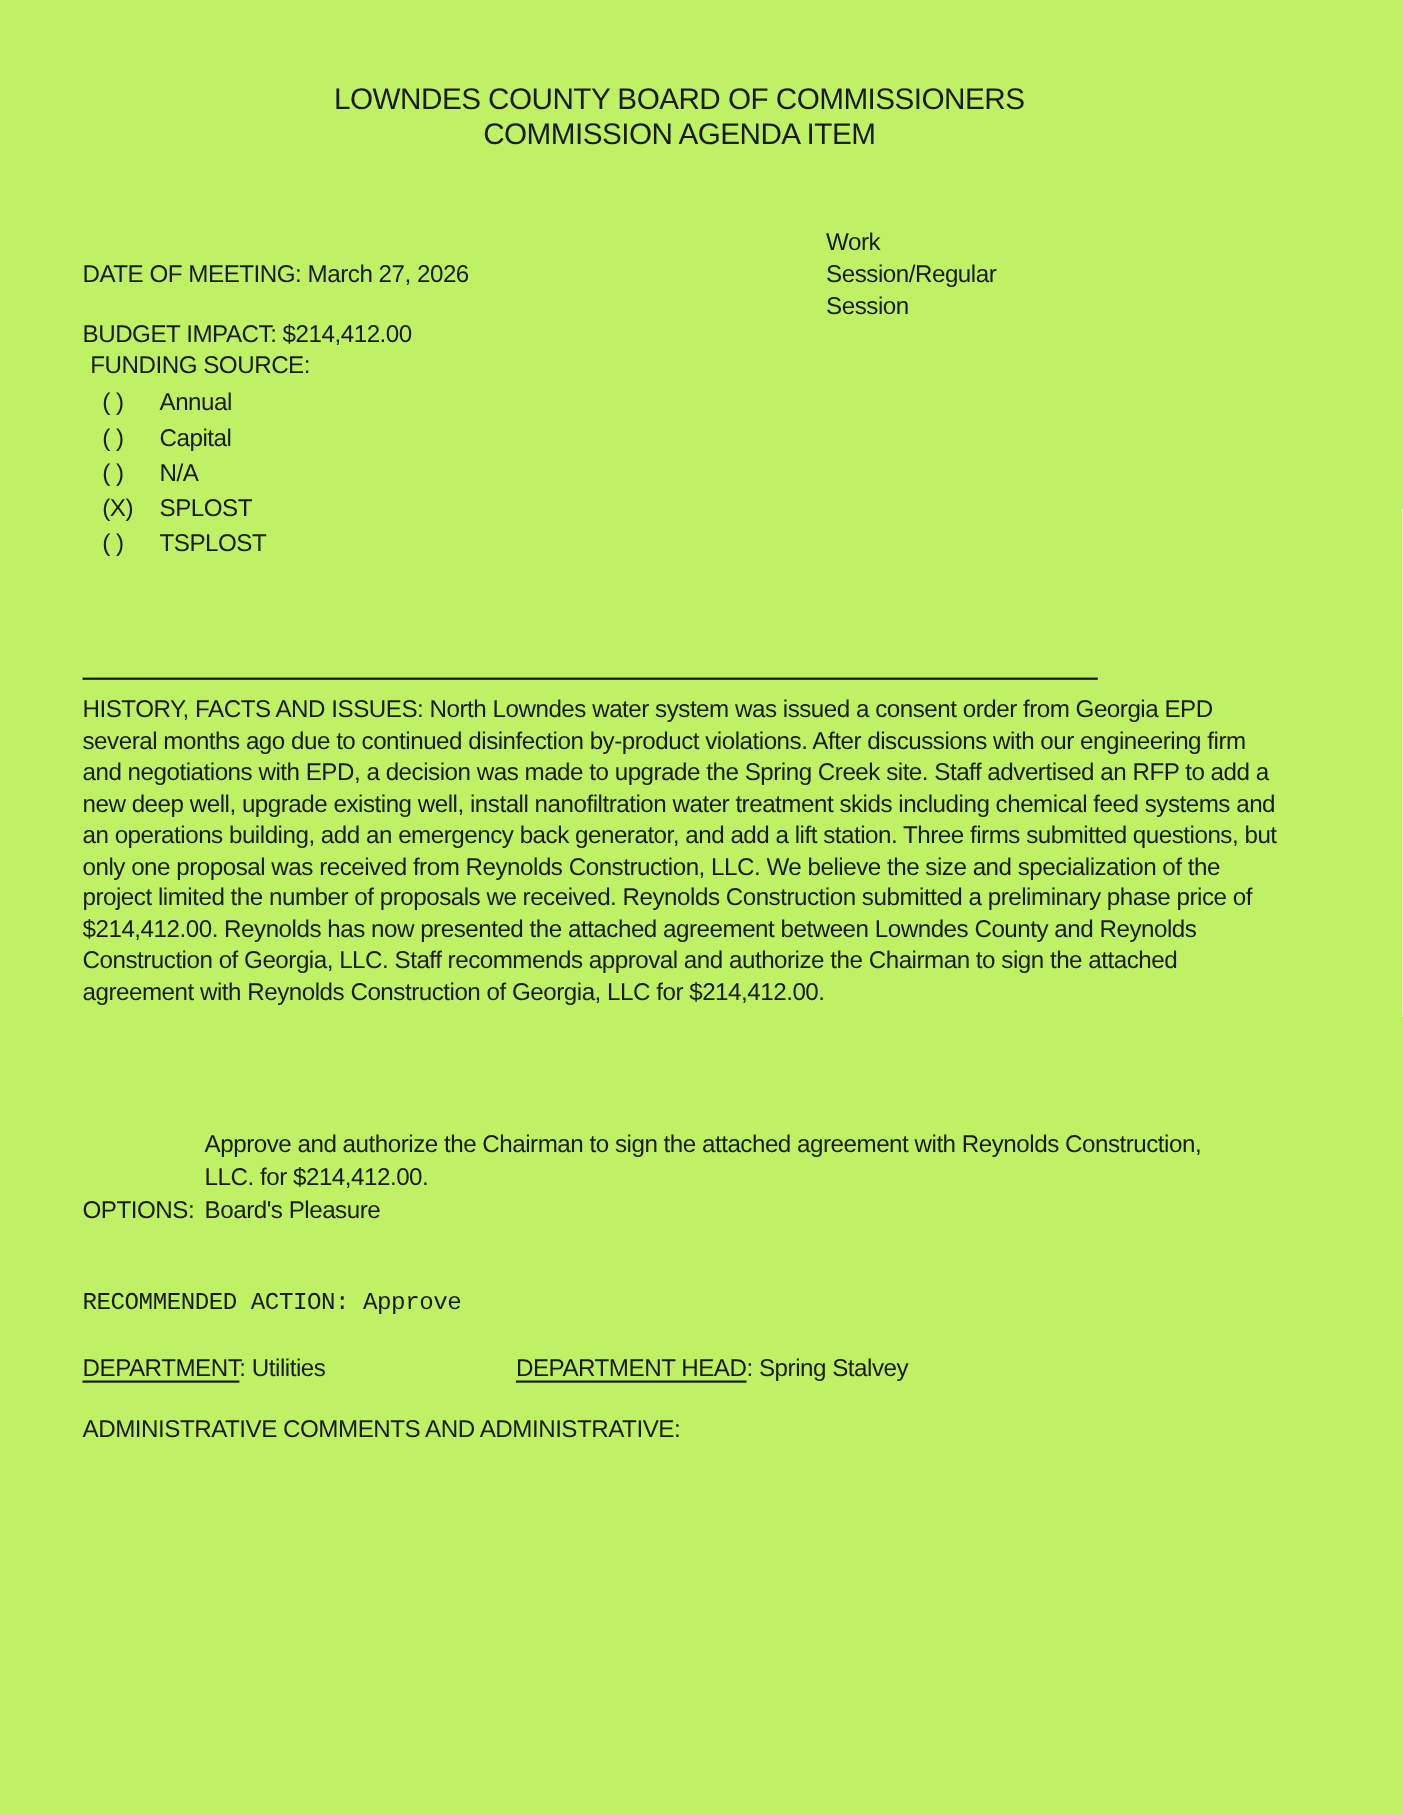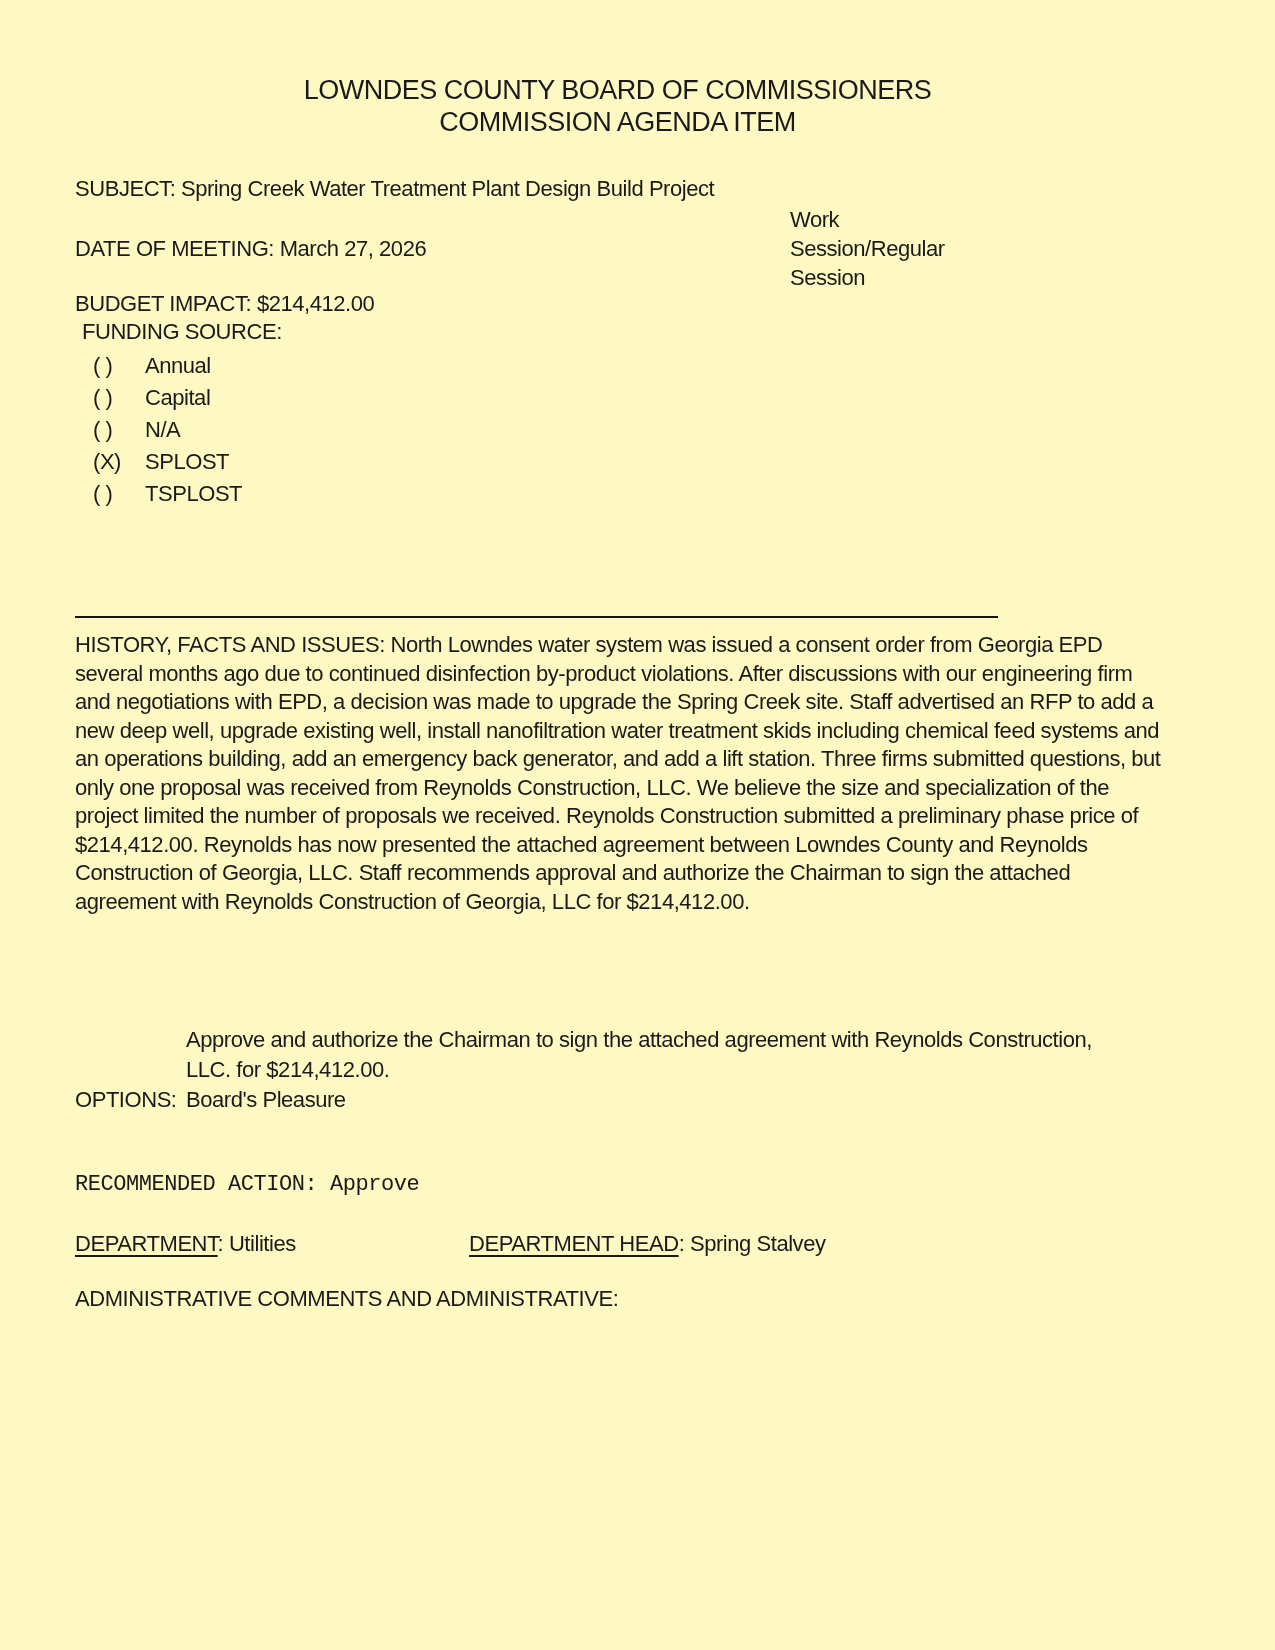--- a/index.html
+++ b/index.html
@@ -1,39 +1,39 @@
 <!DOCTYPE html>
 <html><head>
 <meta charset="utf-8">
 <style>
   html, body { margin: 0; padding: 0; background: #ffffff; }
   .page {
     position: relative;
     width: 1275px;
     height: 1650px;
-    background: #fef9c3;
+    background: #bef264;
     font-family: "Liberation Sans", "DejaVu Sans", sans-serif;
     font-size: 22px;
     letter-spacing: -0.45px;
     color: #1a1a1a;
     overflow: hidden;
   }
   .abs { position: absolute; }
   .doc-title {
     left: 75px;
     top: 74px;
     width: 1085px;
     text-align: center;
     font-size: 27px;
     line-height: 32px;
     letter-spacing: -0.5px;
   }
   .subject { left: 75px; top: 175px; line-height: 28px; }
   .session {
-    left: 790px;
+    left: 751px;
     top: 205px;
     width: 165px;
     line-height: 29px;
   }
   .date-line { left: 75px; top: 235px; line-height: 28px; }
   .budget-line { left: 75px; top: 290px; line-height: 28px; }
   .funding-label { left: 82px; top: 318px; line-height: 28px; }
   .funding-list {
     left: 93px;
     top: 350px;
@@ -78,24 +78,20 @@
 </head>
 <body>
 
 <div class="page">
 
   <div class="abs doc-title">
     <div>LOWNDES COUNTY BOARD OF COMMISSIONERS</div>
     <div>COMMISSION AGENDA ITEM</div>
   </div>
 
-  <div class="abs subject">
-    <span>SUBJECT:</span>
-    <span>Spring Creek Water Treatment Plant Design Build Project</span>
-  </div>
 
   <div class="abs session">Work Session/Regular Session</div>
 
   <div class="abs date-line">
     <span>DATE OF MEETING:</span>
     <span>March 27, 2026</span>
   </div>
 
   <div class="abs budget-line">
     <span>BUDGET IMPACT:</span>

